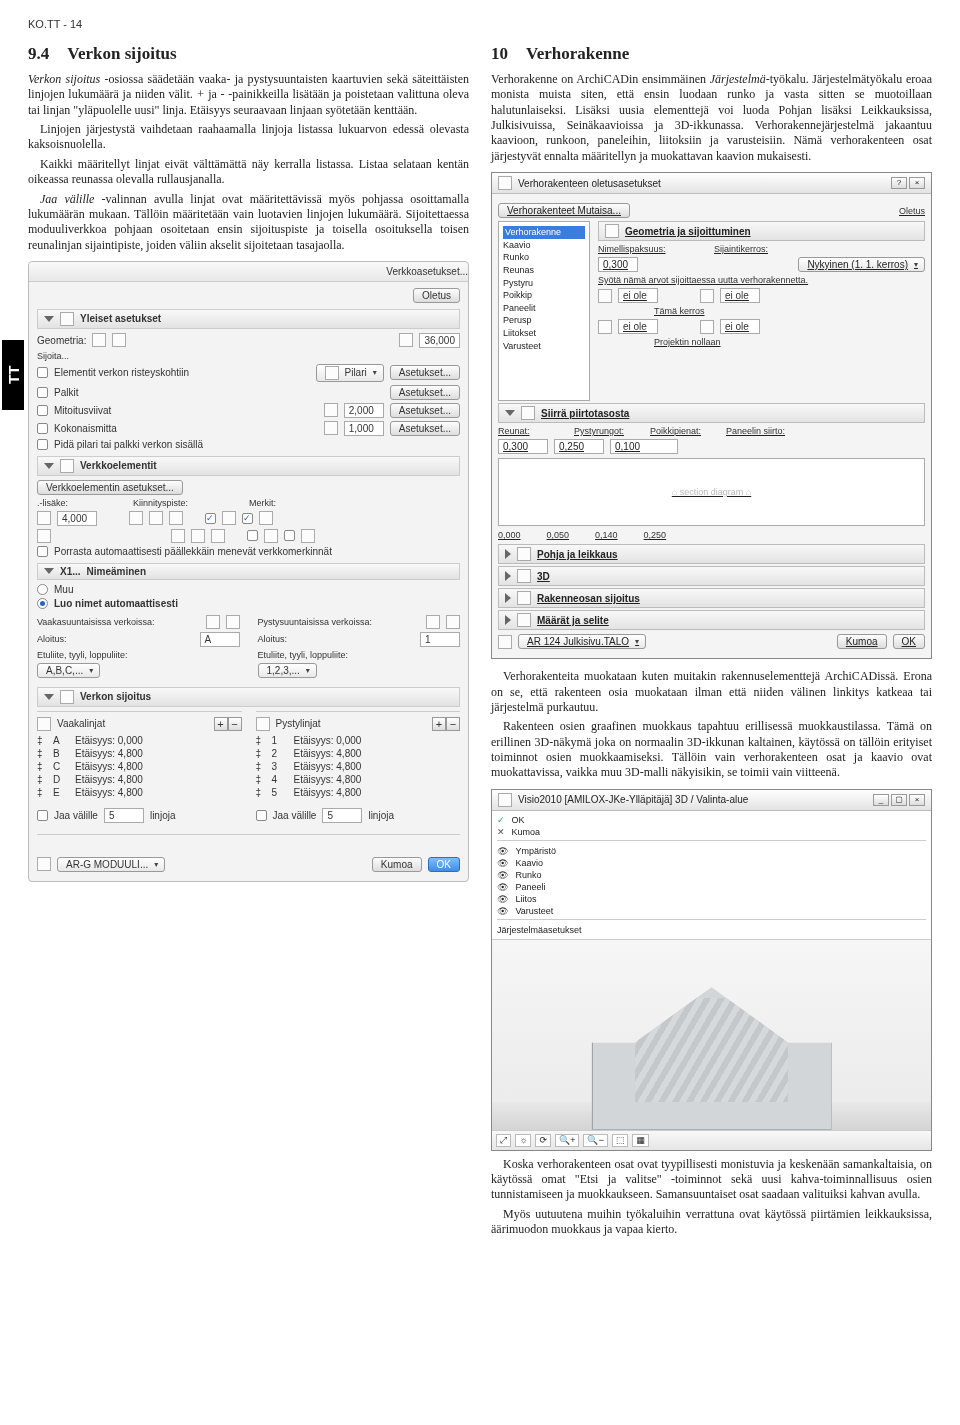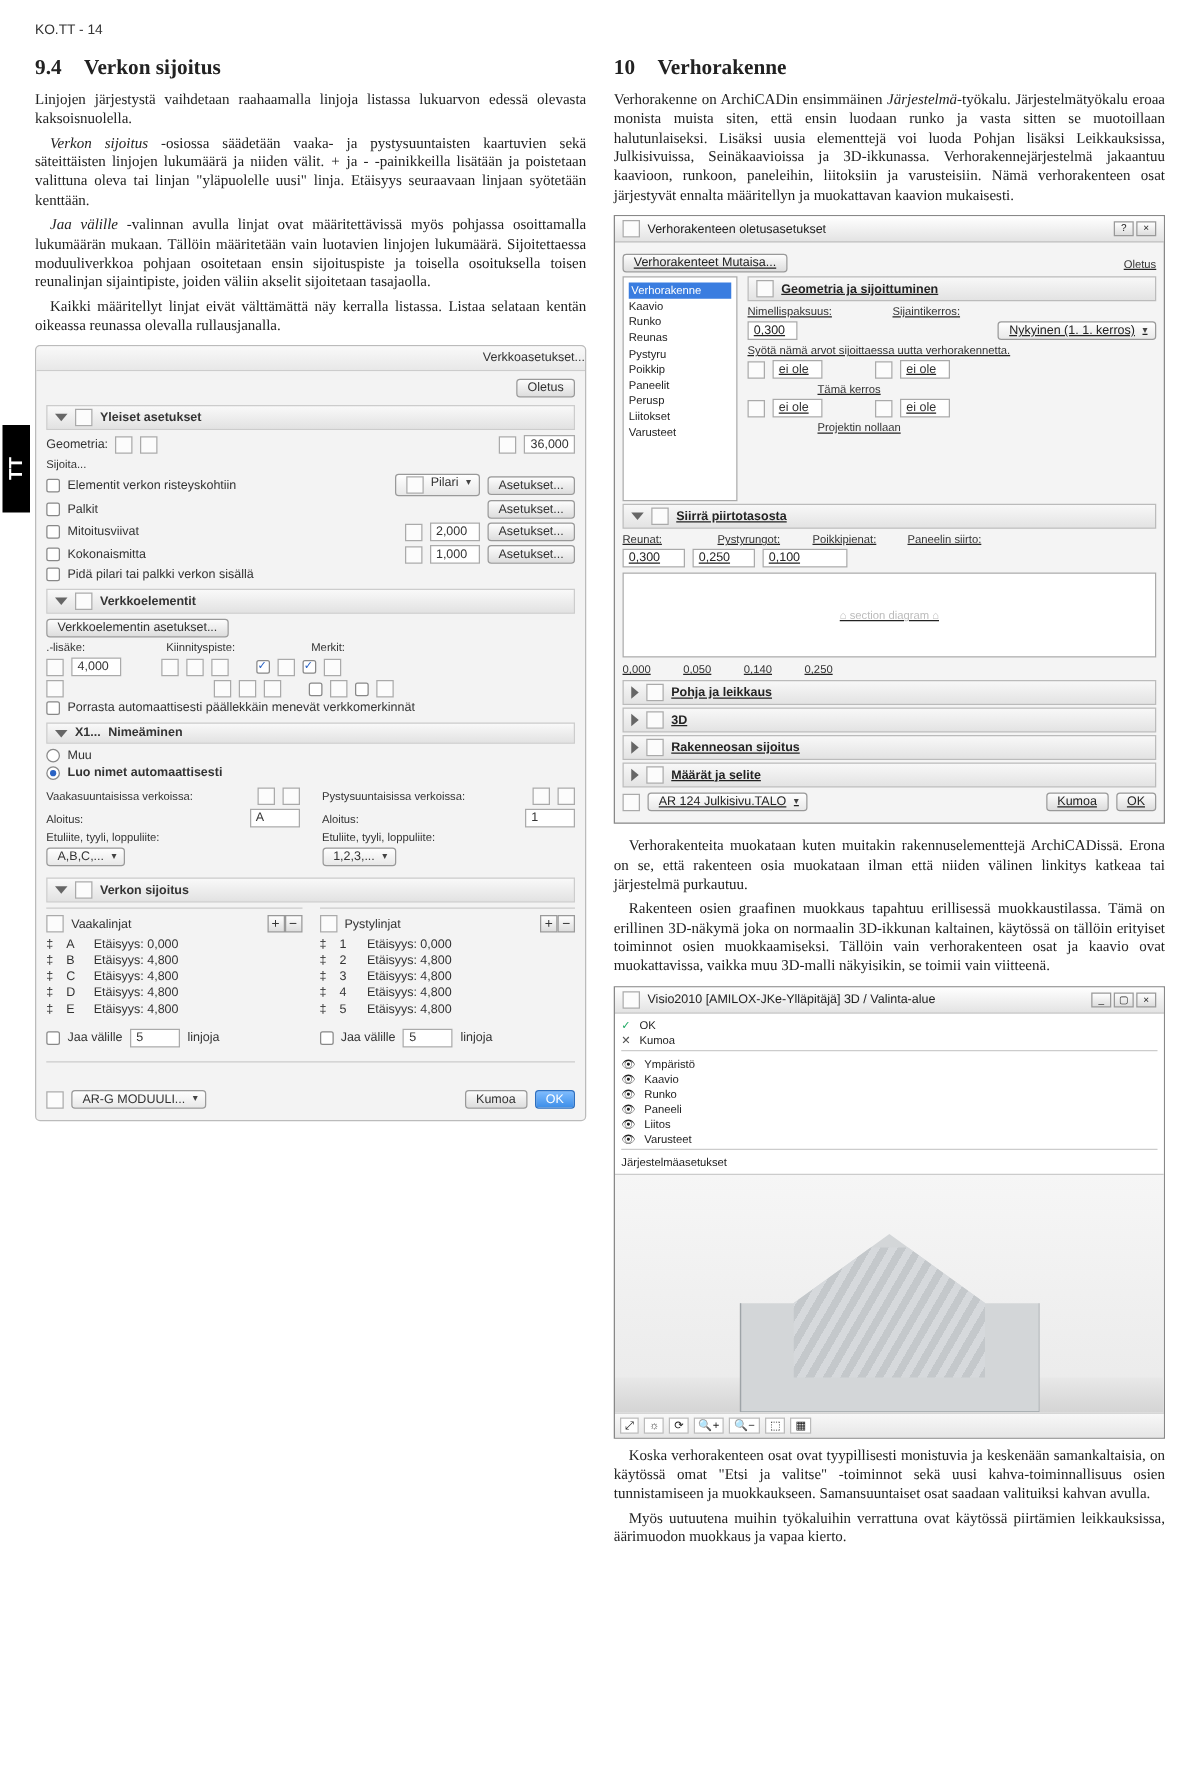--- a/index.html
+++ b/index.html
@@ -22,21 +22,21 @@
   .toprow { display:flex; justify-content:flex-end; margin-bottom:4px; }
   .section-head { display:flex; align-items:center; gap:6px; background: linear-gradient(#f9f9f9,#e2e2e2); border:1px solid #ccc; padding: 2px 6px; font-weight: bold; margin: 6px 0 4px; }
   .tri { width:0; height:0; border-left:5px solid transparent; border-right:5px solid transparent; border-top:6px solid #666; }
   .tri.right { border-top:5px solid transparent; border-bottom:5px solid transparent; border-left:6px solid #666; border-right:none; width:0; height:0;}
   .row { display:flex; align-items:center; gap:6px; margin:3px 0; }
   .chk { width:11px; height:11px; border:1px solid #888; background:#fff; border-radius:2px; display:inline-block; }
   .chk.on::after{ content:"✓"; font-size:9px; position:relative; top:-2px; left:0; color:#2a63c4;}
   .radio { width:11px; height:11px; border:1px solid #888; border-radius:50%; background:#fff; display:inline-block; position:relative; }
   .radio.on::after{content:""; width:5px; height:5px; background:#2a63c4; border-radius:50%; position:absolute; left:2px; top:2px;}
   .input { background:#fff; border:1px solid #aaa; padding:1px 4px; min-width:40px; display:inline-block; font-size:10px; }
-  .select { background:linear-gradient(#fff,#e8e8e8); border:1px solid #999; border-radius:3px; padding:1px 6px 1px 8px; display:inline-flex; align-items:flex-start; gap:6px; }
+  .select { background:linear-gradient(#fff,#e8e8e8); border:1px solid #999; border-radius:3px; padding:1px 6px 1px 8px; display:inline-flex; align-items:center; gap:6px; }
   .select .arr { font-size:8px; color:#444; }
   .ico { width:14px; height:14px; display:inline-block; border:1px solid #aaa; background:#fcfcfc; }
   .small { font-size:9px; color:#333; }
   .listcol { flex:1; border-top:1px solid #ccc; padding-top:2px;}
   .listcol .lrow { display:flex; gap:6px; align-items:center; padding:1px 0;}
   .pm { display:inline-flex; }
   .pm span{ width:14px; height:14px; border:1px solid #999; background:linear-gradient(#fff,#ddd); text-align:center; line-height:12px; font-size:11px;}
   
   .winpanel { border:1px solid #888; background:#f4f4f4; font-family: Tahoma, Arial, sans-serif; font-size:10px; margin-top:8px; }
   .winpanel .wtitle { background:linear-gradient(#fff,#e3e3e3); padding:3px 6px; border-bottom:1px solid #bbb; display:flex; align-items:center; gap:6px; }
@@ -69,24 +69,24 @@
 <div class="page-header">KO.TT - 14</div>
 <div class="tab-mark">TT</div>
 
 <div class="cols">
 
   <div class="col">
     <h2 class="sec">
       <span class="num">9.4</span>
       <span>Verkon sijoitus</span>
     </h2>
+    <p class="body"><span class="em">Verkon sijoitus</span> -osiossa säädetään vaaka- ja pystysuuntaisten kaartuvien sekä säteittäisten linjojen lukumäärä ja niiden välit. <span class="em">+</span> ja <span class="em">-</span> -painikkeilla lisätään ja poistetaan valittuna oleva tai linjan "yläpuolelle uusi" linja. Etäisyys seuraavaan linjaan syötetään kenttään.</p>
     <p class="body">Linjojen järjestystä vaihdetaan raahaamalla linjoja listassa lukuarvon edessä olevasta kaksoisnuolella.</p>
-    <p class="body"><span class="em">Verkon sijoitus</span> -osiossa säädetään vaaka- ja pystysuuntaisten kaartuvien sekä säteittäisten linjojen lukumäärä ja niiden välit. <span class="em">+</span> ja <span class="em">-</span> -painikkeilla lisätään ja poistetaan valittuna oleva tai linjan "yläpuolelle uusi" linja. Etäisyys seuraavaan linjaan syötetään kenttään.</p>
+    <p class="body">Kaikki määritellyt linjat eivät välttämättä näy kerralla listassa. Listaa selataan kentän oikeassa reunassa olevalla rullausjanalla.</p>
     <p class="body"><span class="em">Jaa välille</span> -valinnan avulla linjat ovat määritettävissä myös pohjassa osoittamalla lukumäärän mukaan. Tällöin määritetään vain luotavien linjojen lukumäärä. Sijoitettaessa moduuliverkkoa pohjaan osoitetaan ensin sijoituspiste ja toisella osoituksella toisen reunalinjan sijaintipiste, joiden väliin akselit sijoitetaan tasajaolla.</p>
-    <p class="body">Kaikki määritellyt linjat eivät välttämättä näy kerralla listassa. Listaa selataan kentän oikeassa reunassa olevalla rullausjanalla.</p>
 
     <div class="panel">
       <div class="titlebar">Verkkoasetukset...</div>
       <div class="inner">
         <div class="toprow">
             <span class="btn">Oletus</span>
           </div>
 
         <div class="section-head">
             <span class="tri"></span>

